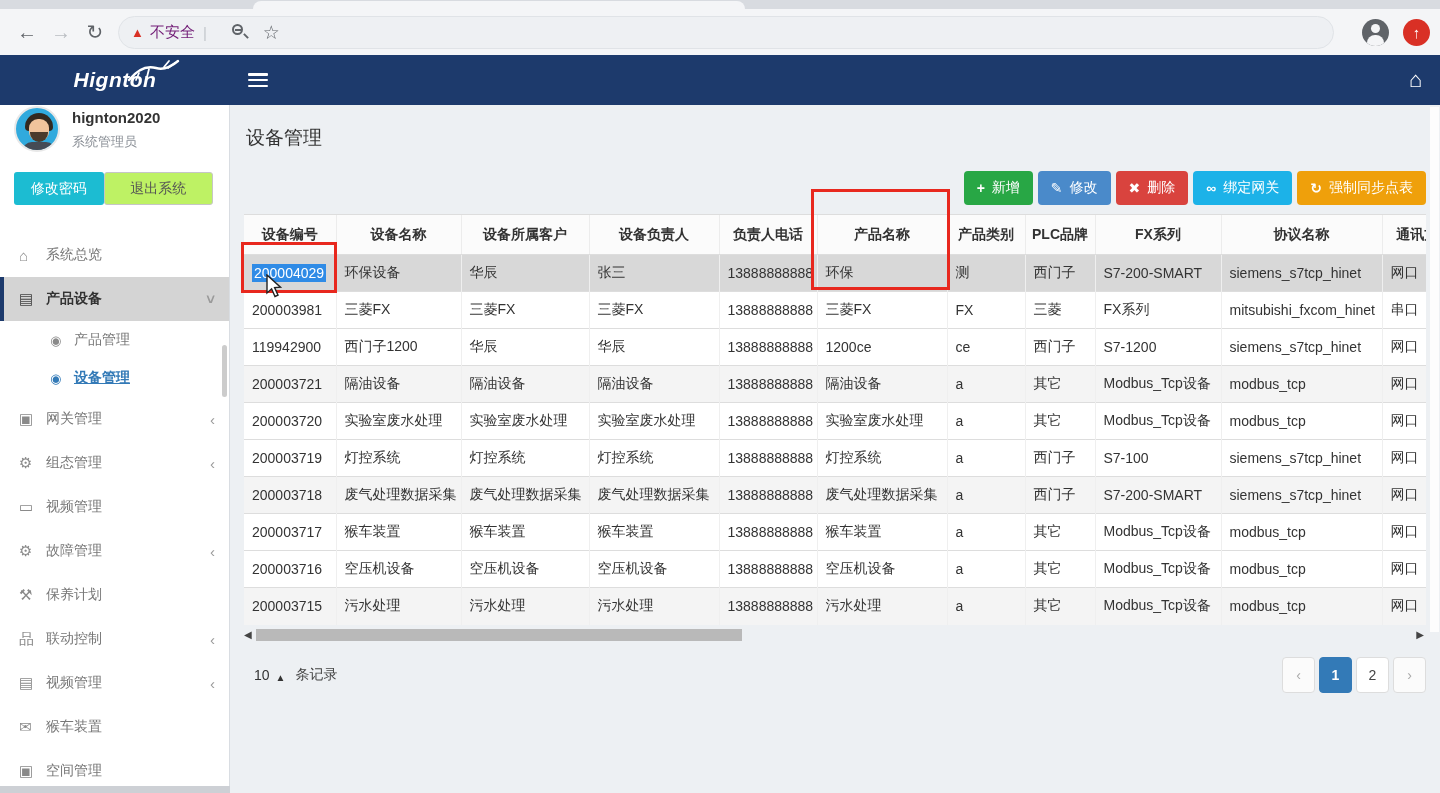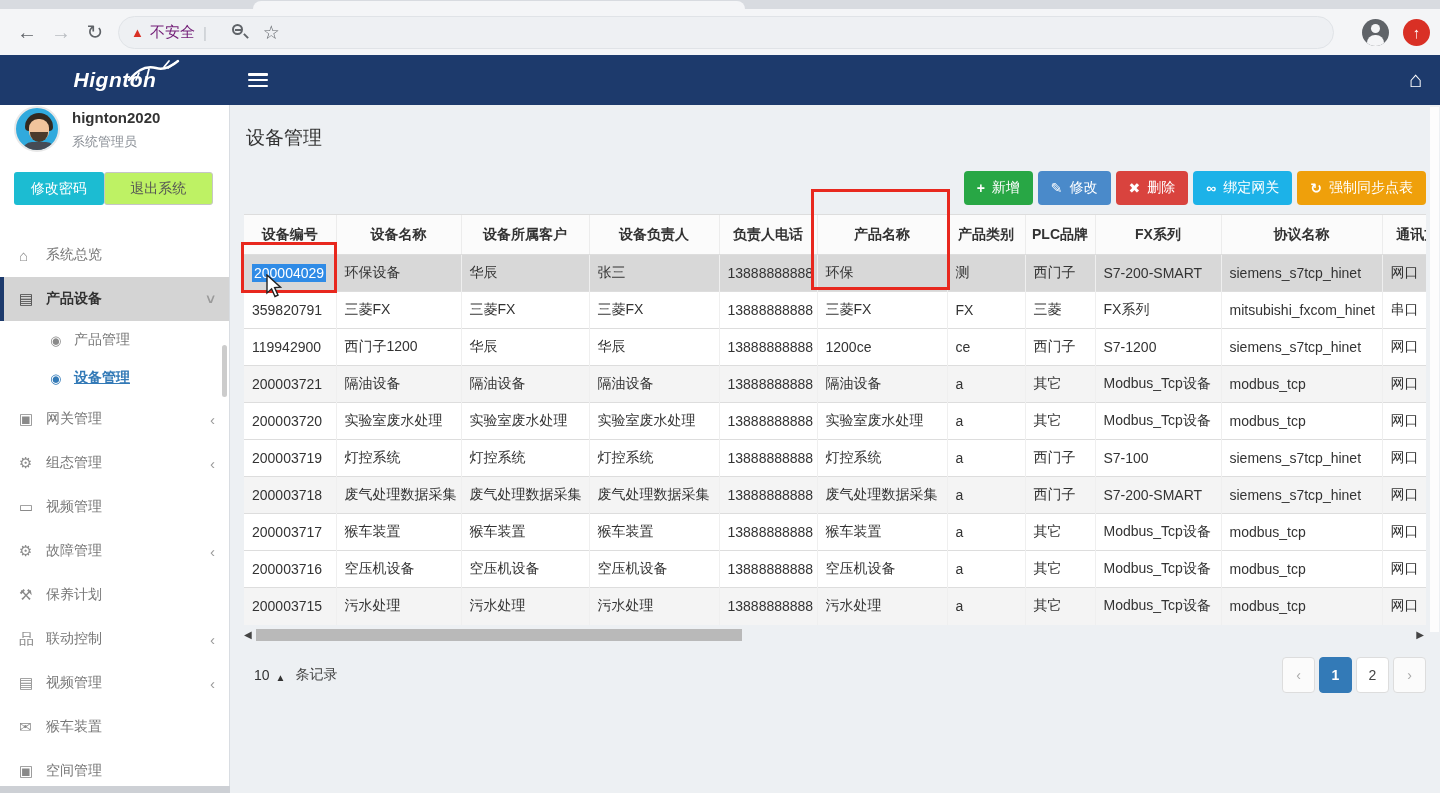--- a/index.html
+++ b/index.html
@@ -309,21 +309,21 @@
             <td>张三</td>
             <td class="ph">13888888888</td>
             <td>环保</td>
             <td>测</td>
             <td>西门子</td>
             <td>S7-200-SMART</td>
             <td>siemens_s7tcp_hinet</td>
             <td>网口</td>
           </tr>
           <tr>
-            <td>359820791</td>
+            <td>200003981</td>
             <td>三菱FX</td>
             <td>三菱FX</td>
             <td>三菱FX</td>
             <td class="ph">13888888888</td>
             <td>三菱FX</td>
             <td>FX</td>
             <td>三菱</td>
             <td>FX系列</td>
             <td>mitsubishi_fxcom_hinet</td>
             <td>串口</td>

